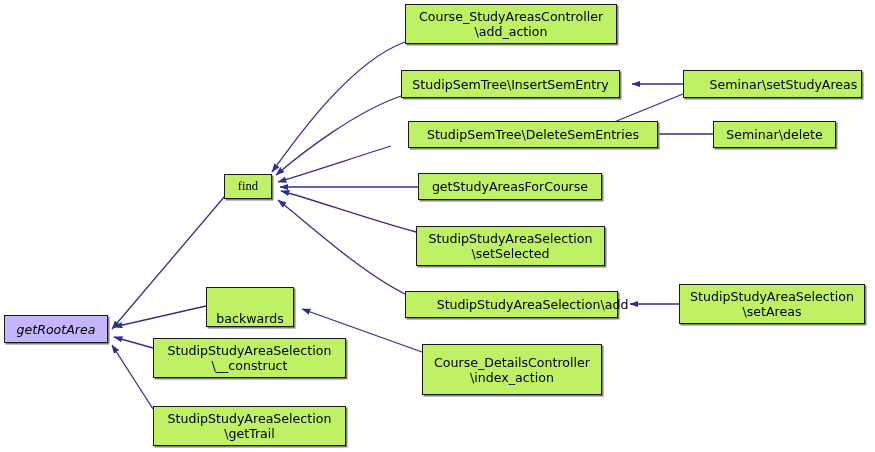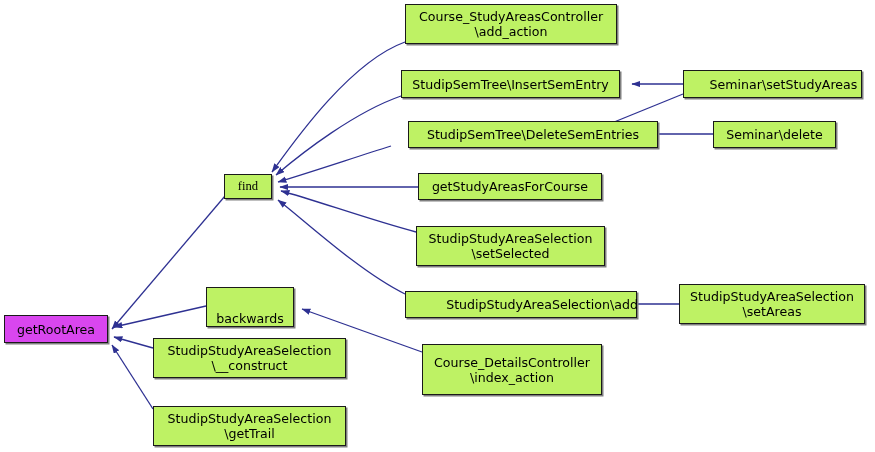--- a/index.html
+++ b/index.html
@@ -15,21 +15,21 @@
     display:flex;
     align-items:center;
     justify-content:center;
     text-align:center;
     font-size:12.6px;
     line-height:15px;
     letter-spacing:0px;
     white-space:pre-line;
     box-shadow:1.5px 1.5px 0 0 #808080;
   }
-  .node.highlight{background:#d946ef;}
+  .node.highlight{background:#c4b5fd;font-style:italic;}
   .node .lbl{display:block;padding:0 5px;}
 </style>
 </head>
 <body>
 
 <div id="canvas">
   <svg id="edges" viewBox="0 0 875 452" xmlns="http://www.w3.org/2000/svg">
     <defs>
       <marker id="arrowhead" markerWidth="9" markerHeight="9" refX="8.4" refY="3.2" orient="auto" markerUnits="userSpaceOnUse">
         <path d="M 0 0 L 9 3.2 L 0 6.4 z" fill="#2e3192"></path>
@@ -61,21 +61,21 @@
 \__construct</span></div>
       <div class="node" style="left: 153px; top: 406px; width: 193px; height: 40px;"><span class="lbl">StudipStudyAreaSelection
 \getTrail</span></div>
       <div class="node" style="left: 405px; top: 4px; width: 212px; height: 40px;"><span class="lbl">Course_StudyAreasController
 \add_action</span></div>
       <div class="node" style="left: 401px; top: 70px; width: 219px; height: 28px;"><span class="lbl">StudipSemTree\InsertSemEntry</span></div>
       <div class="node" style="left: 408px; top: 121px; width: 250px; height: 27px;"><span class="lbl">StudipSemTree\DeleteSemEntries</span></div>
       <div class="node" style="left: 418px; top: 173px; width: 184px; height: 27px; text-align: center;"><span class="lbl">getStudyAreasForCourse</span></div>
       <div class="node" style="left: 416px; top: 226px; width: 189px; height: 40px;"><span class="lbl">StudipStudyAreaSelection
 \setSelected</span></div>
-      <div class="node" style="left: 405px; top: 291px; width: 232px; height: 27px; padding-left: 42px;"><span class="lbl">StudipStudyAreaSelection\add</span></div>
+      <div class="node" style="left: 405px; top: 291px; width: 213px; height: 27px; padding-left: 42px;"><span class="lbl">StudipStudyAreaSelection\add</span></div>
       <div class="node" style="left: 422px; top: 344px; width: 180px; height: 51px;"><span class="lbl">Course_DetailsController
 \index_action</span></div>
       <div class="node" style="left: 683px; top: 70px; width: 179px; height: 28px; padding-left: 22px;"><span class="lbl">Seminar\setStudyAreas</span></div>
       <div class="node" style="left: 713px; top: 121px; width: 123px; height: 27px;"><span class="lbl">Seminar\delete</span></div>
       <div class="node" style="left: 679px; top: 284px; width: 186px; height: 40px;"><span class="lbl">StudipStudyAreaSelection
 \setAreas</span></div>
     </div>
 </div>
 
 </body></html>

